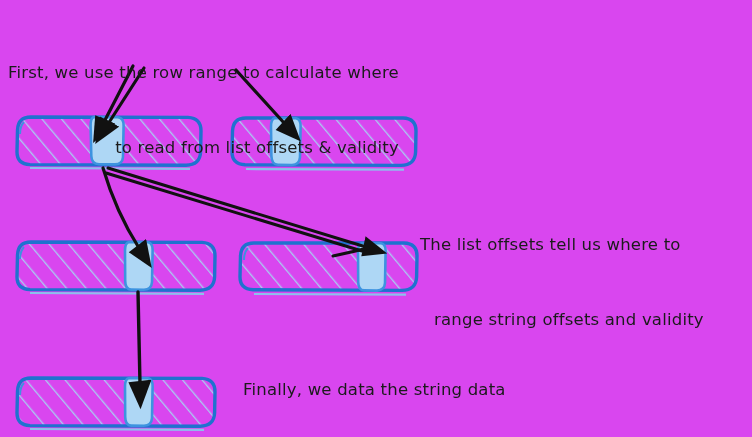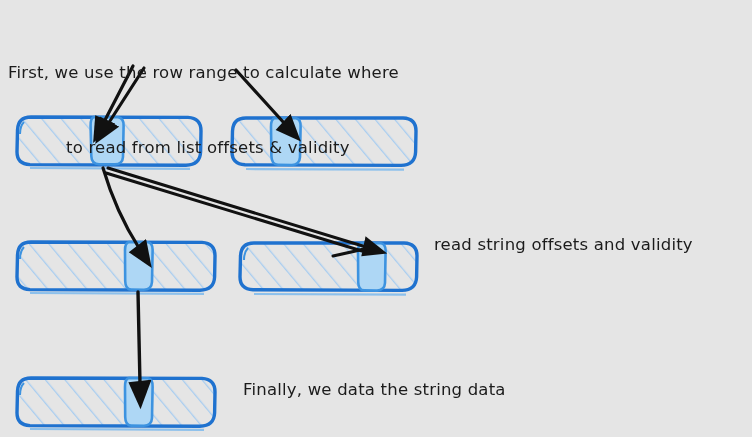--- a/index.html
+++ b/index.html
@@ -4,21 +4,21 @@
 <style>
   html, body {
     margin: 0;
     padding: 0;
     background: #ffffff;
   }
   #canvas {
     position: relative;
     width: 752px;
     height: 437px;
-    background: #e5e5e5;
+    background: #d946ef;
     overflow: hidden;
     font-family: "DejaVu Sans", sans-serif;
   }
   svg#scene {
     position: absolute;
     left: 0;
     top: 0;
     width: 752px;
     height: 437px;
   }
@@ -26,21 +26,21 @@
     position: absolute;
     color: #1b1b1b;
     font-family: "DejaVu Sans", sans-serif;
     font-size: 16.5px;
     line-height: 25px;
     letter-spacing: 0.2px;
     white-space: pre;
   }
   .note-line { display: block; }
   .n1 { left: 8px;  top: 10px;  text-align: left; }
-  .n1 .l2 { padding-left: 58px; }
+  .n1 .l2 { padding-left: 58px; text-align: right; }
   .n2 { left: 420px; top: 182px; }
   .n2 .l2 { padding-left: 14px; }
   .n3 { left: 243px; top: 327px; }
   .n4 { left: 243px; top: 389px; }
 </style>
 </head>
 <body>
 
 <div id="canvas">
 
@@ -135,21 +135,22 @@
       </g>
     </g>
   </svg>
 
   <div class="note n1">
     <span class="note-line l1">First, we use the row range to calculate where</span>
     <span class="note-line l2">to read from list offsets &amp; validity</span>
   </div>
 
   <div class="note n2">
-    <span class="note-line l2">read string offsets and validity</span>
+    <span class="note-line l1">The list offsets tell us where to</span>
+    <span class="note-line l2">range string offsets and validity</span>
   </div>
 
   <div class="note n3">
     <span class="note-line l1">Finally, we data the string data</span>
   </div>
 
   <div class="note n4">
     
   </div>
 

